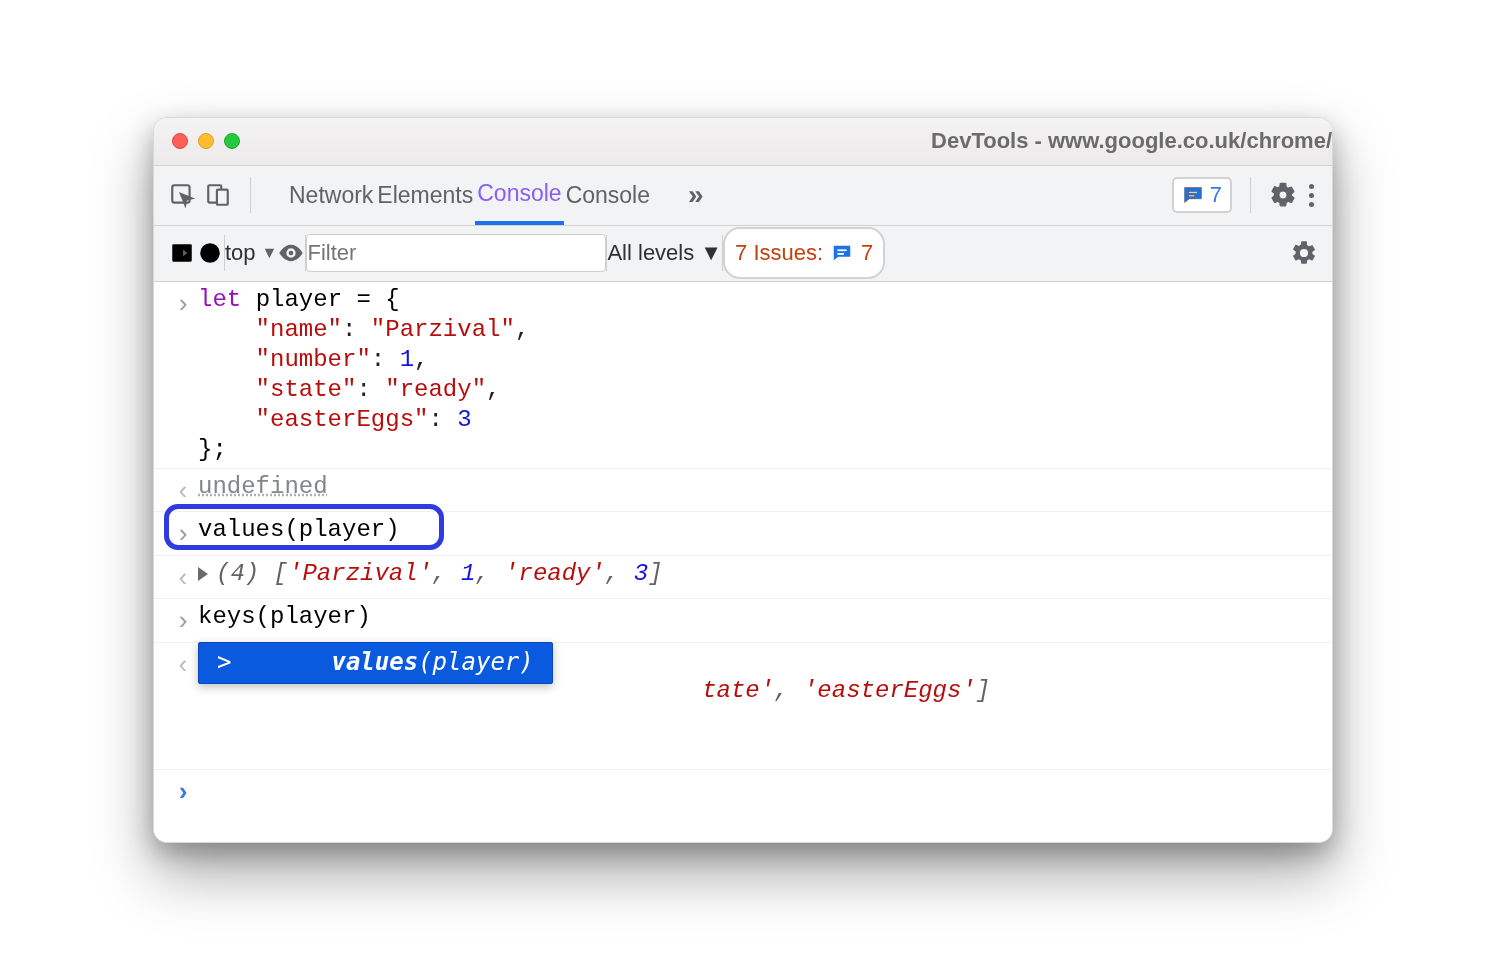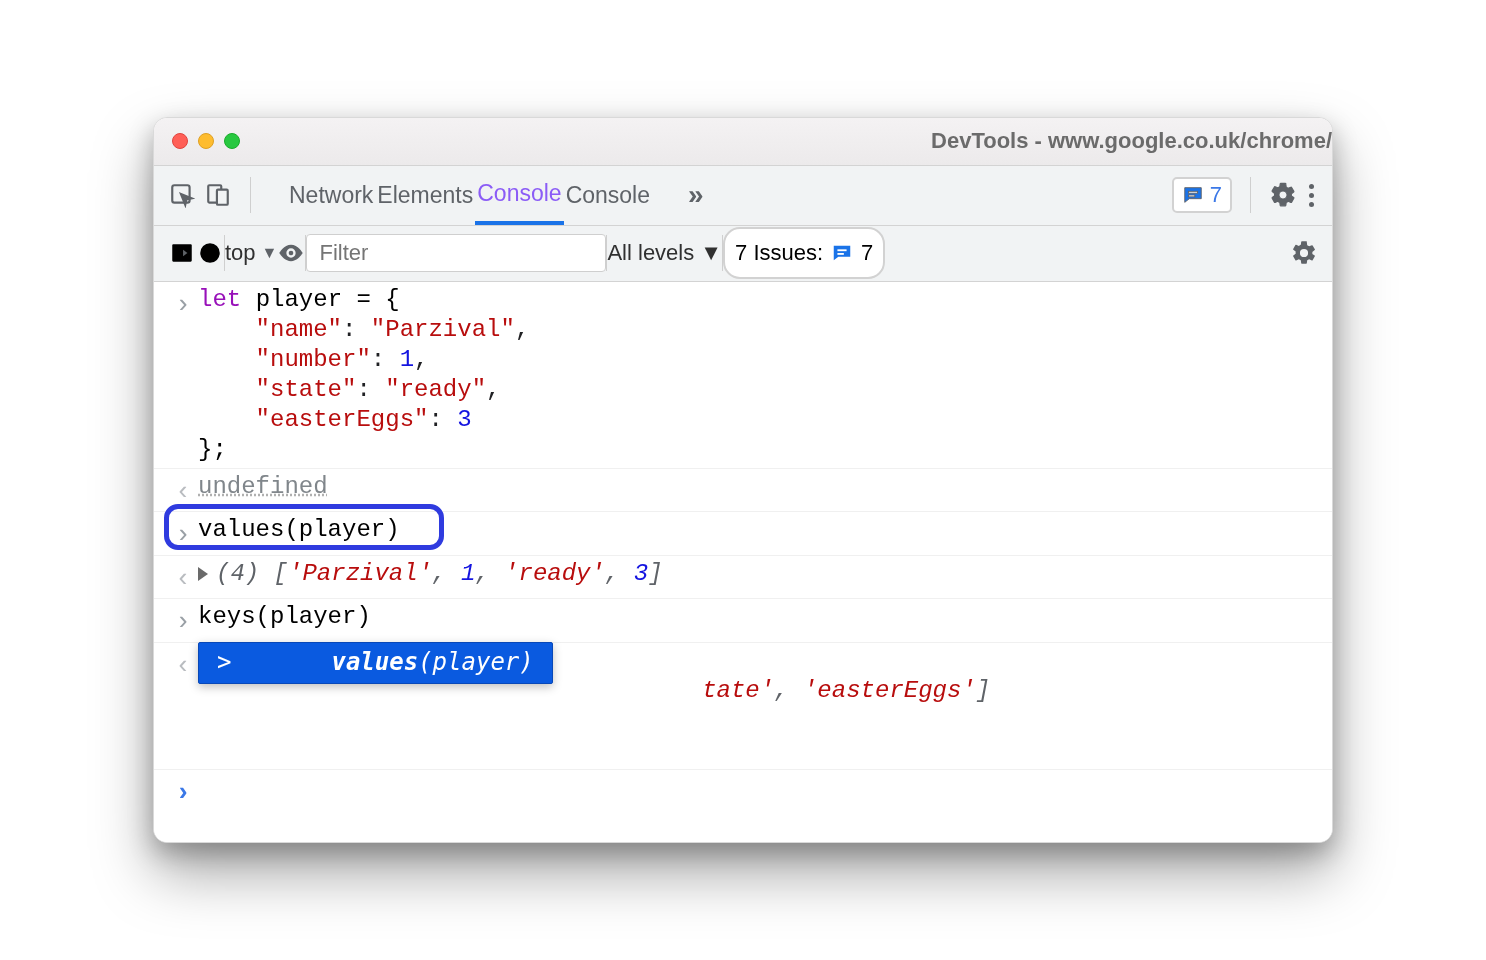--- a/index.html
+++ b/index.html
@@ -73,27 +73,27 @@
     background: #f1f3f4;
     color: #5f6368;
     font-size: 22px;
   }
   .filterbar .ico { width:28px; height:28px; display:flex; align-items:center; justify-content:center; }
   .vsep { width:1px; height:36px; background:#cfcfcf; }
   .ctx { display:flex; align-items:center; gap:6px; color:#303030; }
   .ctx .caret { font-size: 16px; color:#5f6368; }
   .filter-input {
     border: 1px solid #cfcfcf; background:#fff; border-radius:4px;
-    height: 38px; width: 300px; padding: 0 12px; font-size: 22px; color:#5f6368;
+    height: 38px; width: 300px; padding: 0 0; font-size: 22px; color:#5f6368;
   }
   .levels { display:flex; align-items:center; gap:6px; color:#303030; }
   .issues {
     display:flex; align-items:center; gap:8px;
     border:2px solid #d2d2d2; border-radius:17px; padding:11px 10px;
-    background:#fff; color:#000000;
+    background:#fff; color:#c2410c;
   }
 
   .console {
     font-family: ui-monospace, Menlo, Monaco, "Courier New", monospace;
     font-size: 24px;
     line-height: 1.25;
     background: #fff;
   }
   .row {
     display: flex;

